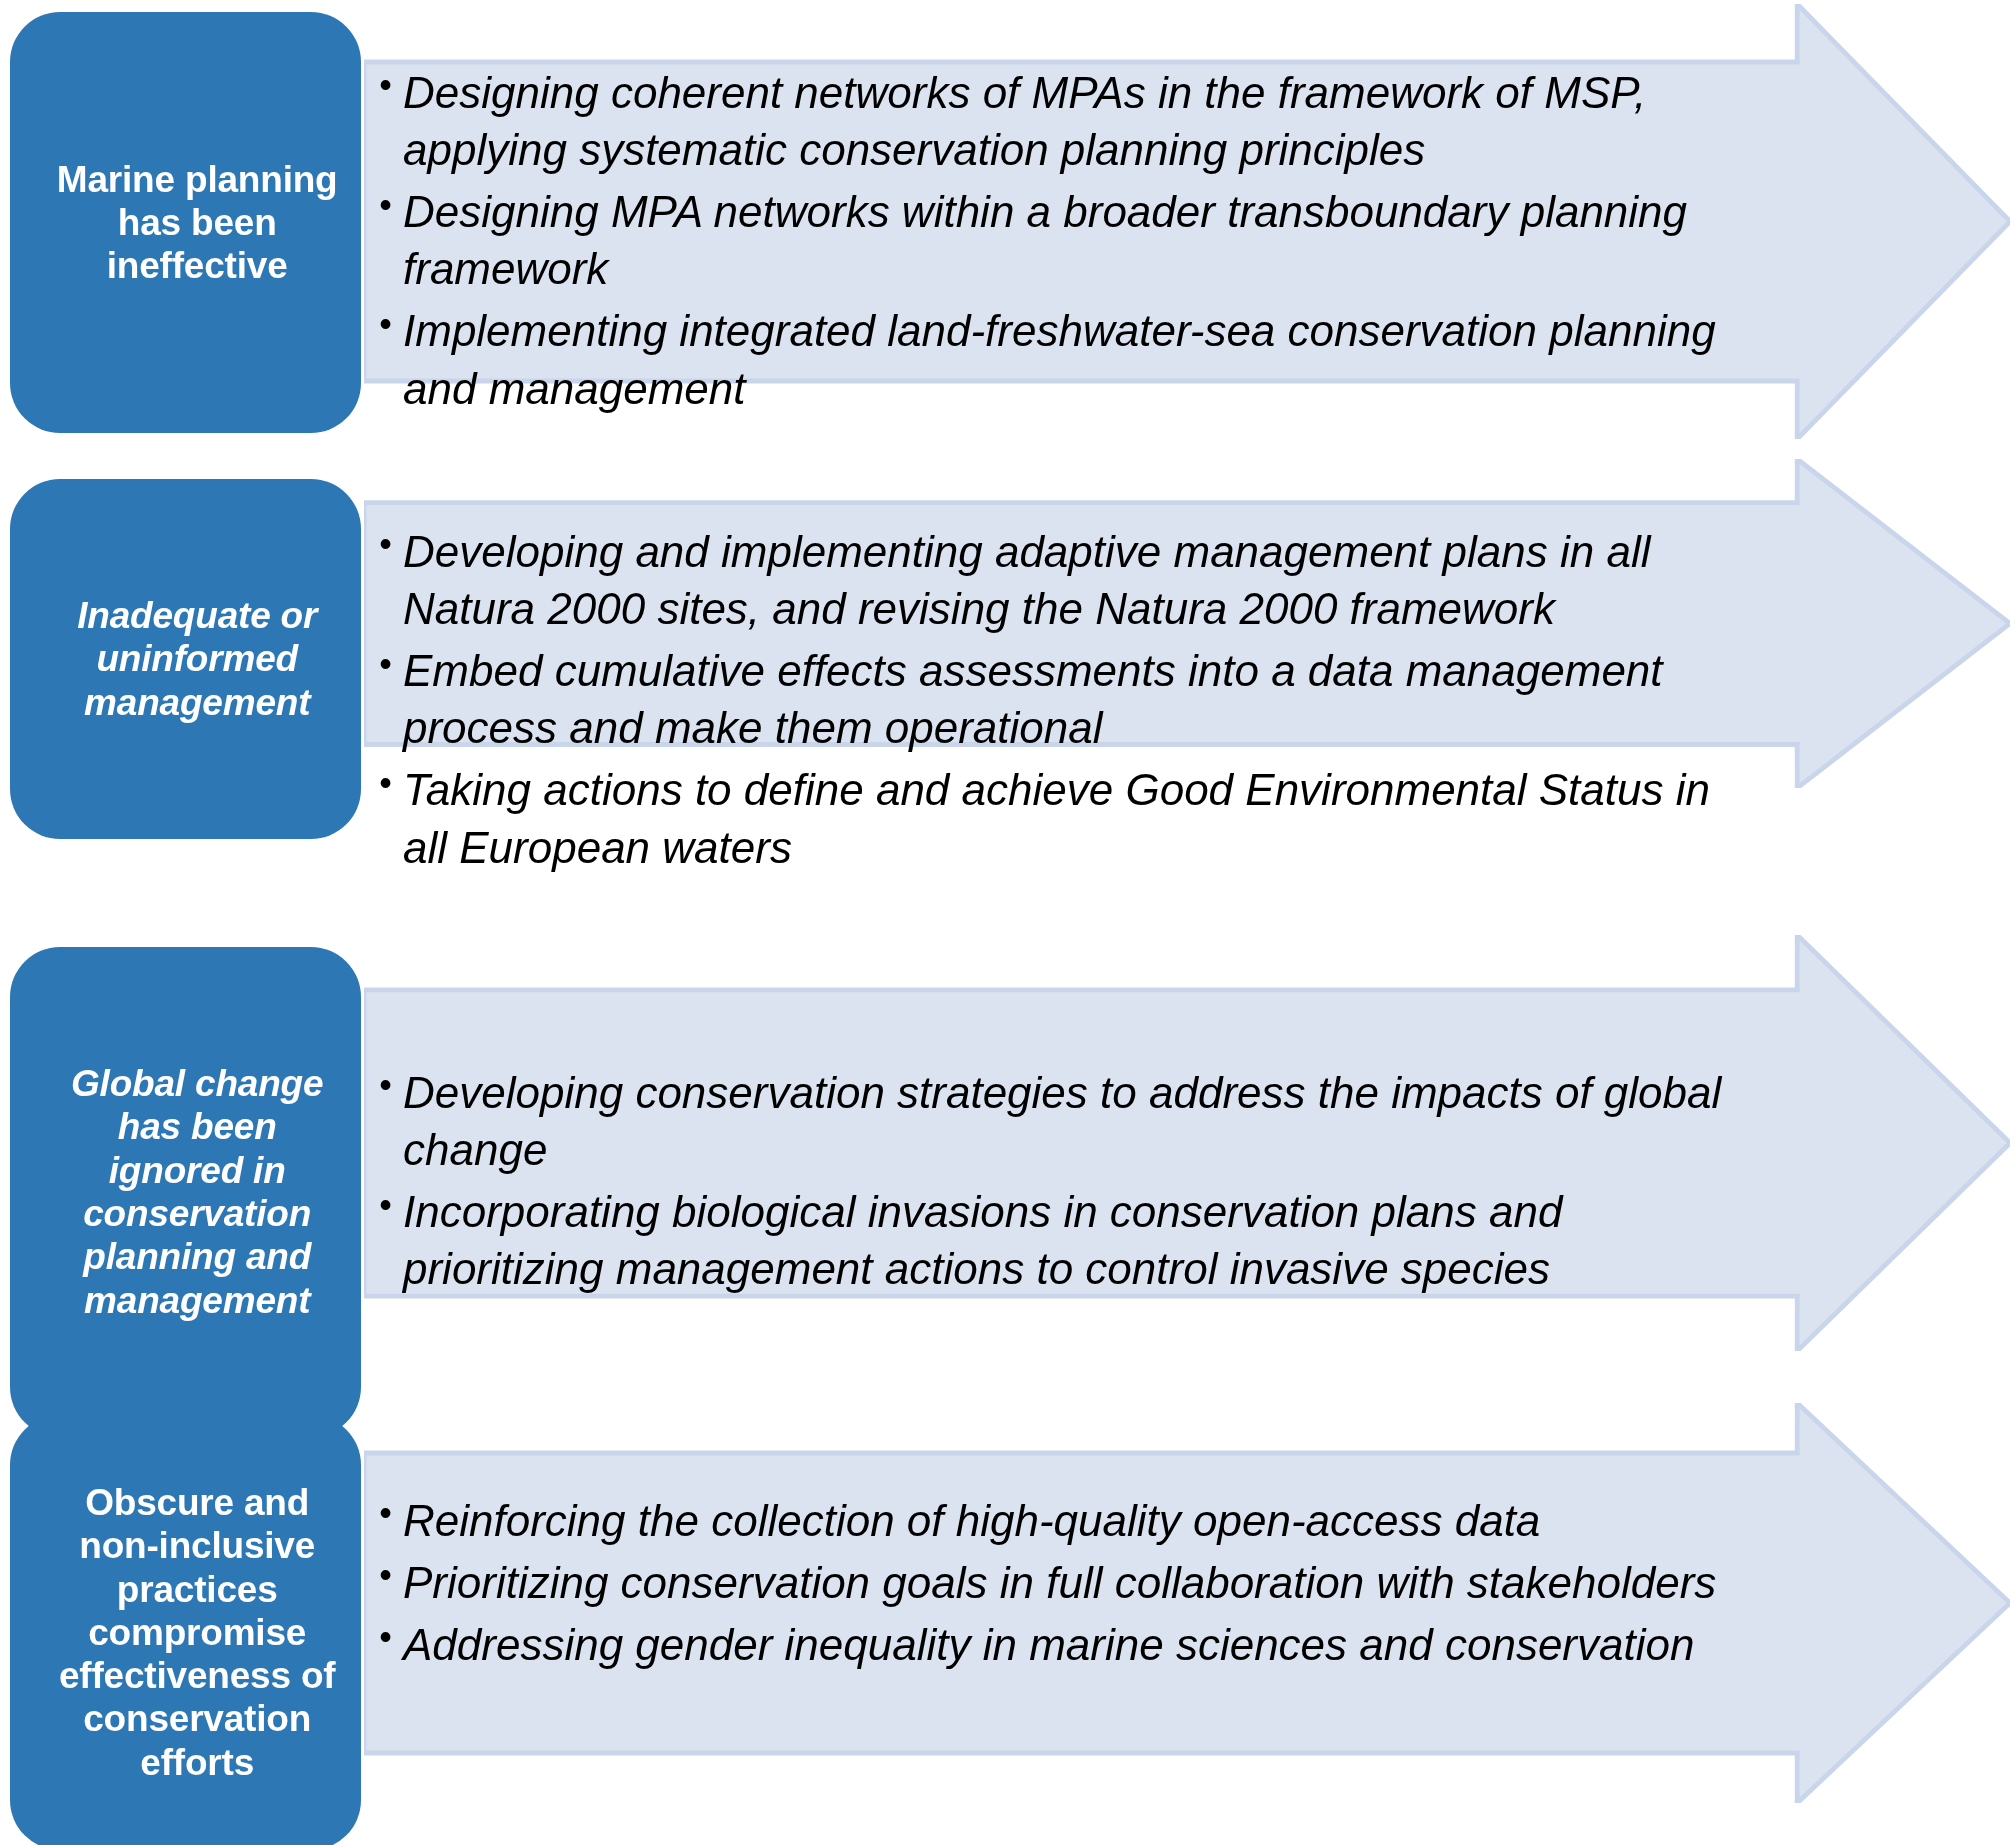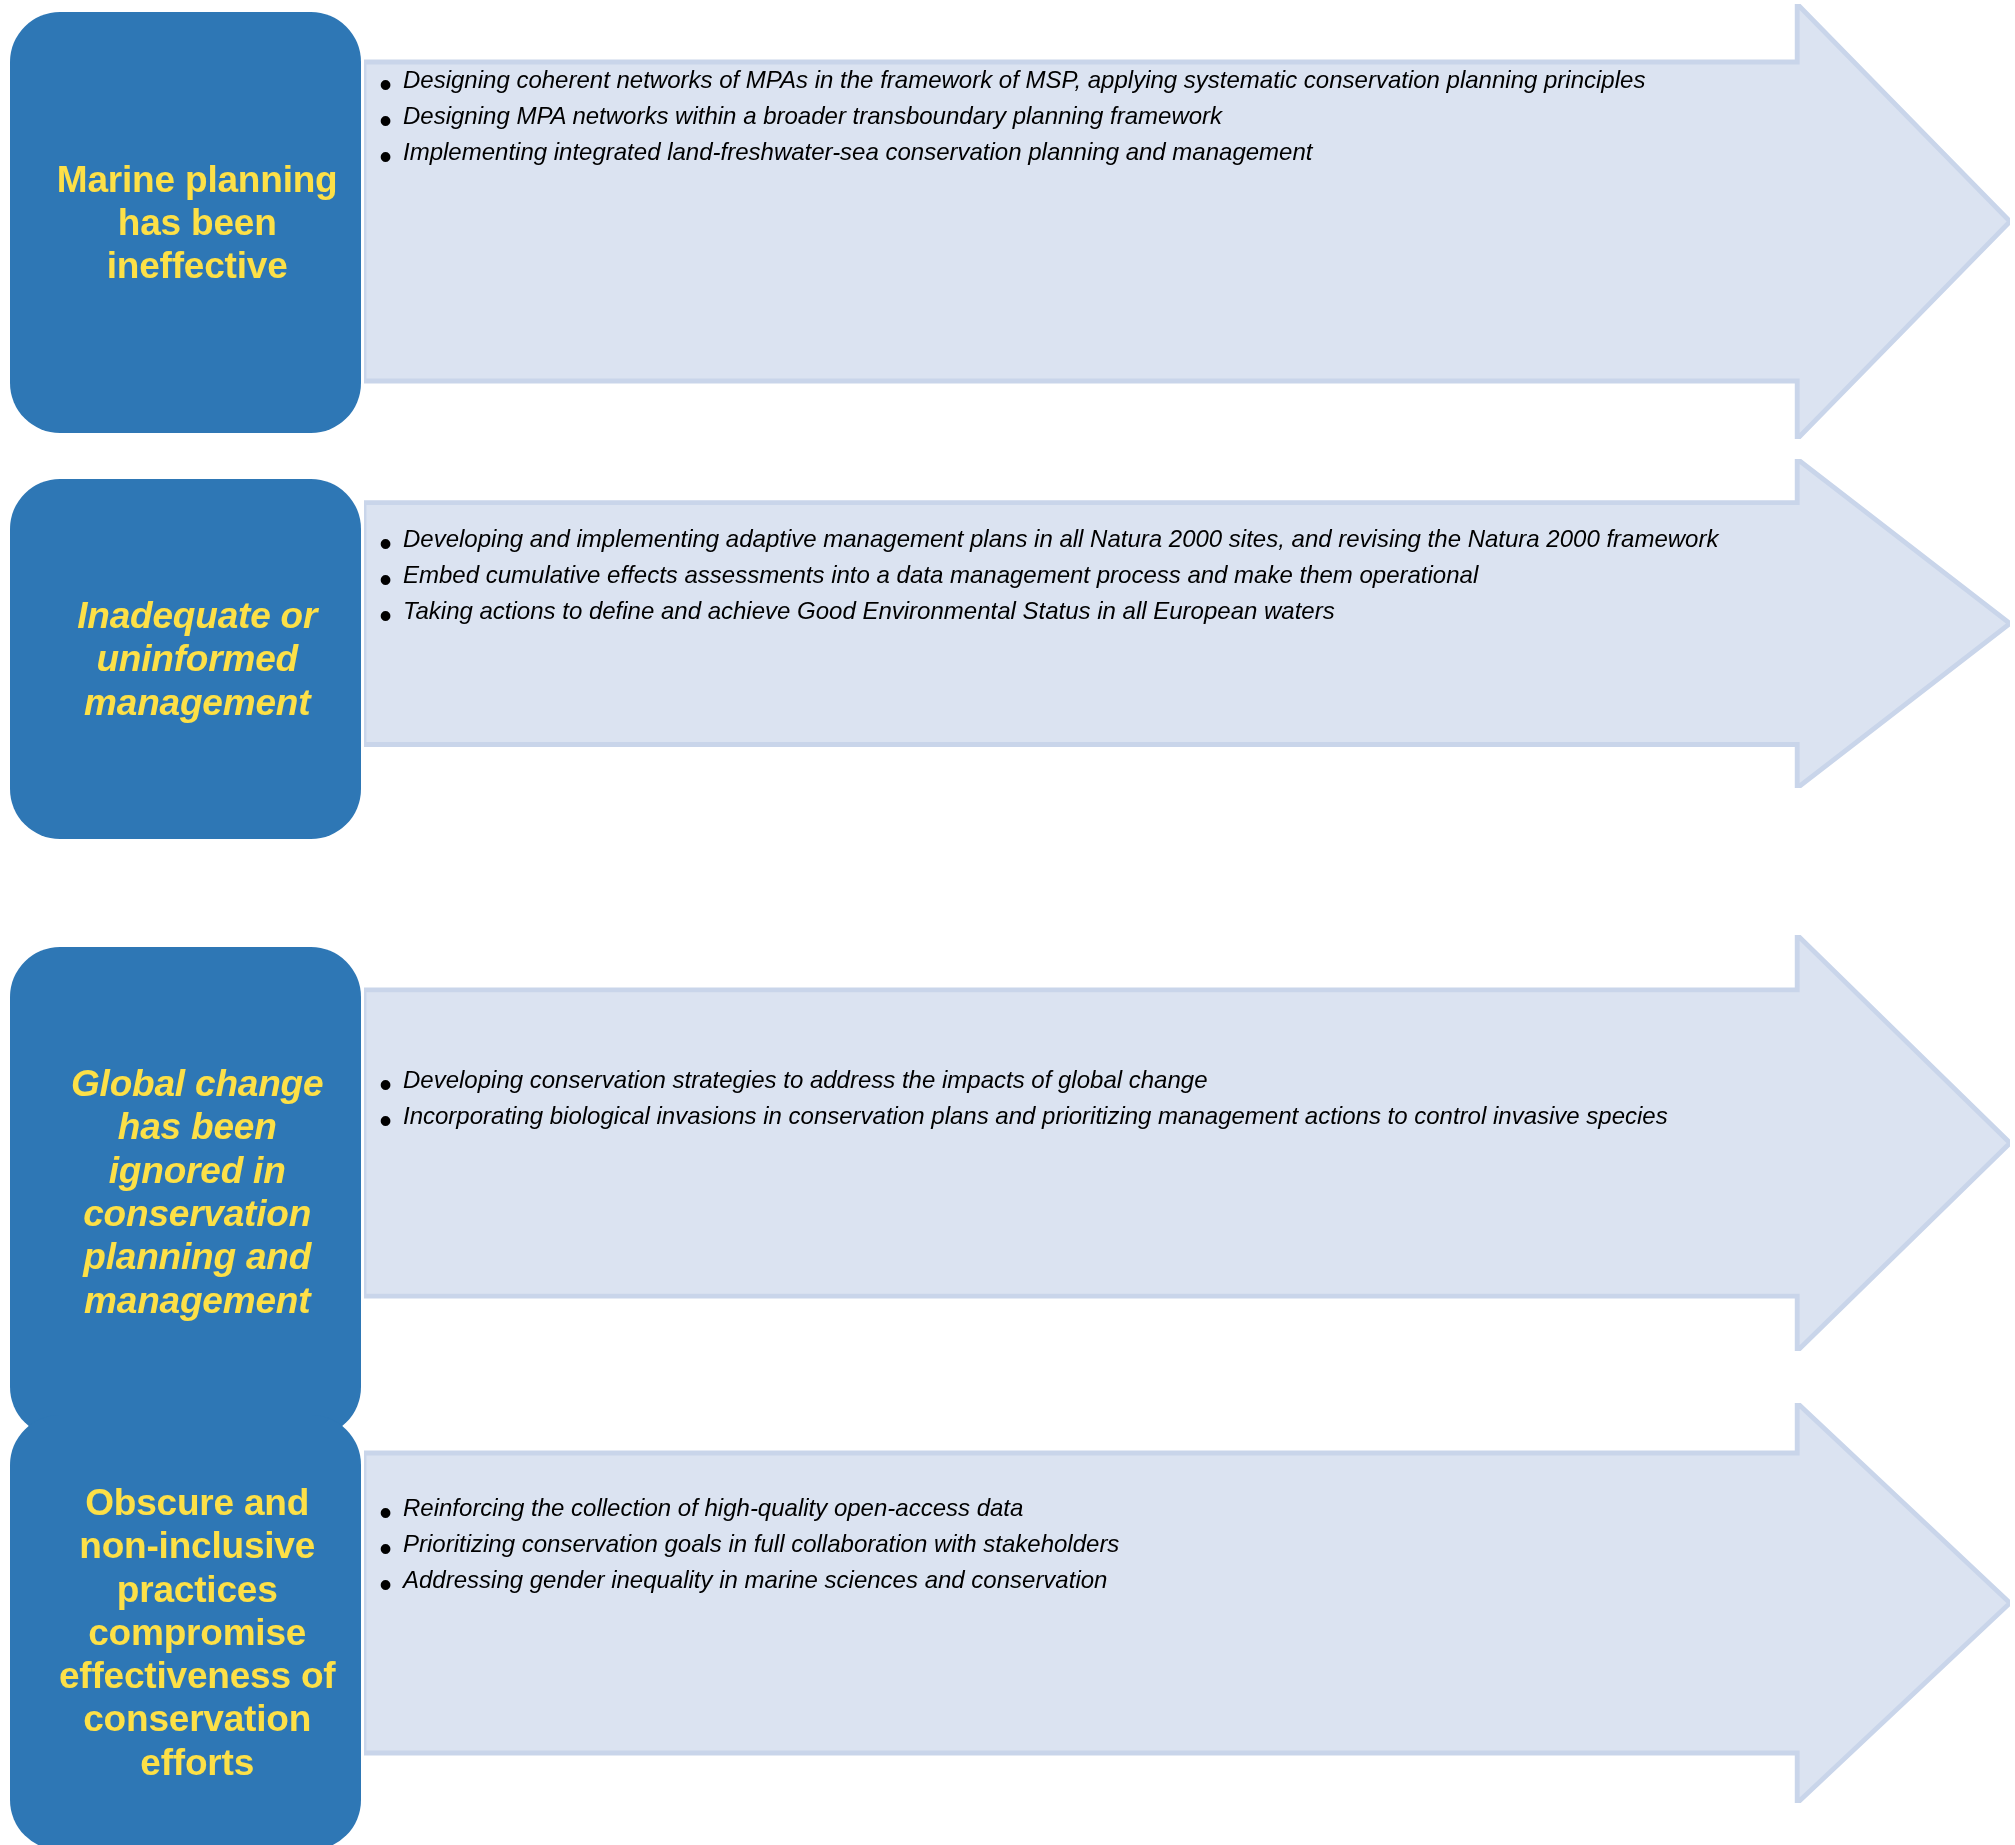--- a/index.html
+++ b/index.html
@@ -29,21 +29,21 @@
     width: 351px;
     background: #2e77b5;
     border-radius: 50px;
     display: flex;
     align-items: center;
     justify-content: center;
     box-sizing: border-box;
     padding: 8px 21px;
   }
   .label-text {
-    color: #fde047;
+    color: #ffffff;
     font-family: "Liberation Sans", sans-serif;
     font-weight: bold;
     font-size: 37px;
     line-height: 1.17;
     text-align: center;
     letter-spacing: -0.2px;
     white-space: pre-line;
     margin-left: 24px;
   }
   
@@ -67,21 +67,21 @@
     list-style: none;
     margin: 0;
     padding: 0;
   }
   ul.bullet-list li {
     position: relative;
     padding-left: 27px;
     color: #000000;
     font-family: "Liberation Sans Narrow", "Liberation Sans", sans-serif;
     font-style: italic;
-    font-size: 24px;
+    font-size: 44px;
     line-height: 1.30;
     margin: 0 0 4.8px 0;
     font-stretch: condensed;
   }
   ul.bullet-list li:last-child { margin-bottom: 0; }
   ul.bullet-list li::before {
     content: "\2022";
     position: absolute;
     left: 3.2px;
     top: -1.6px;

